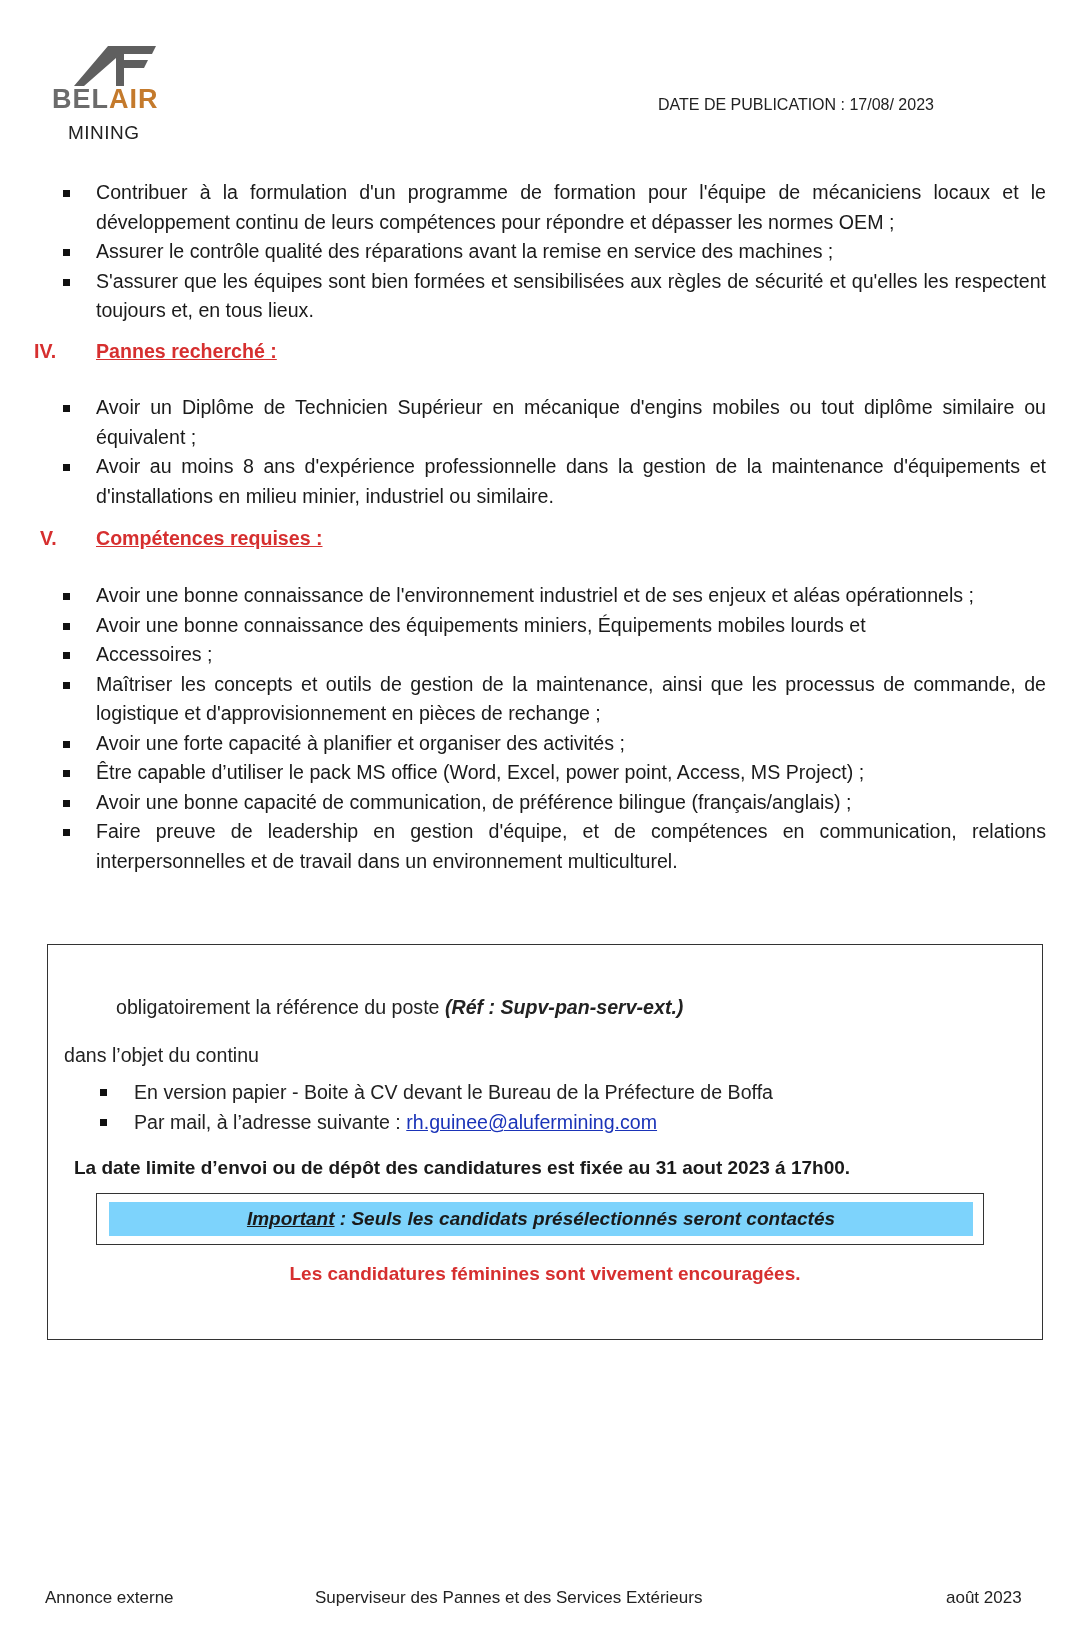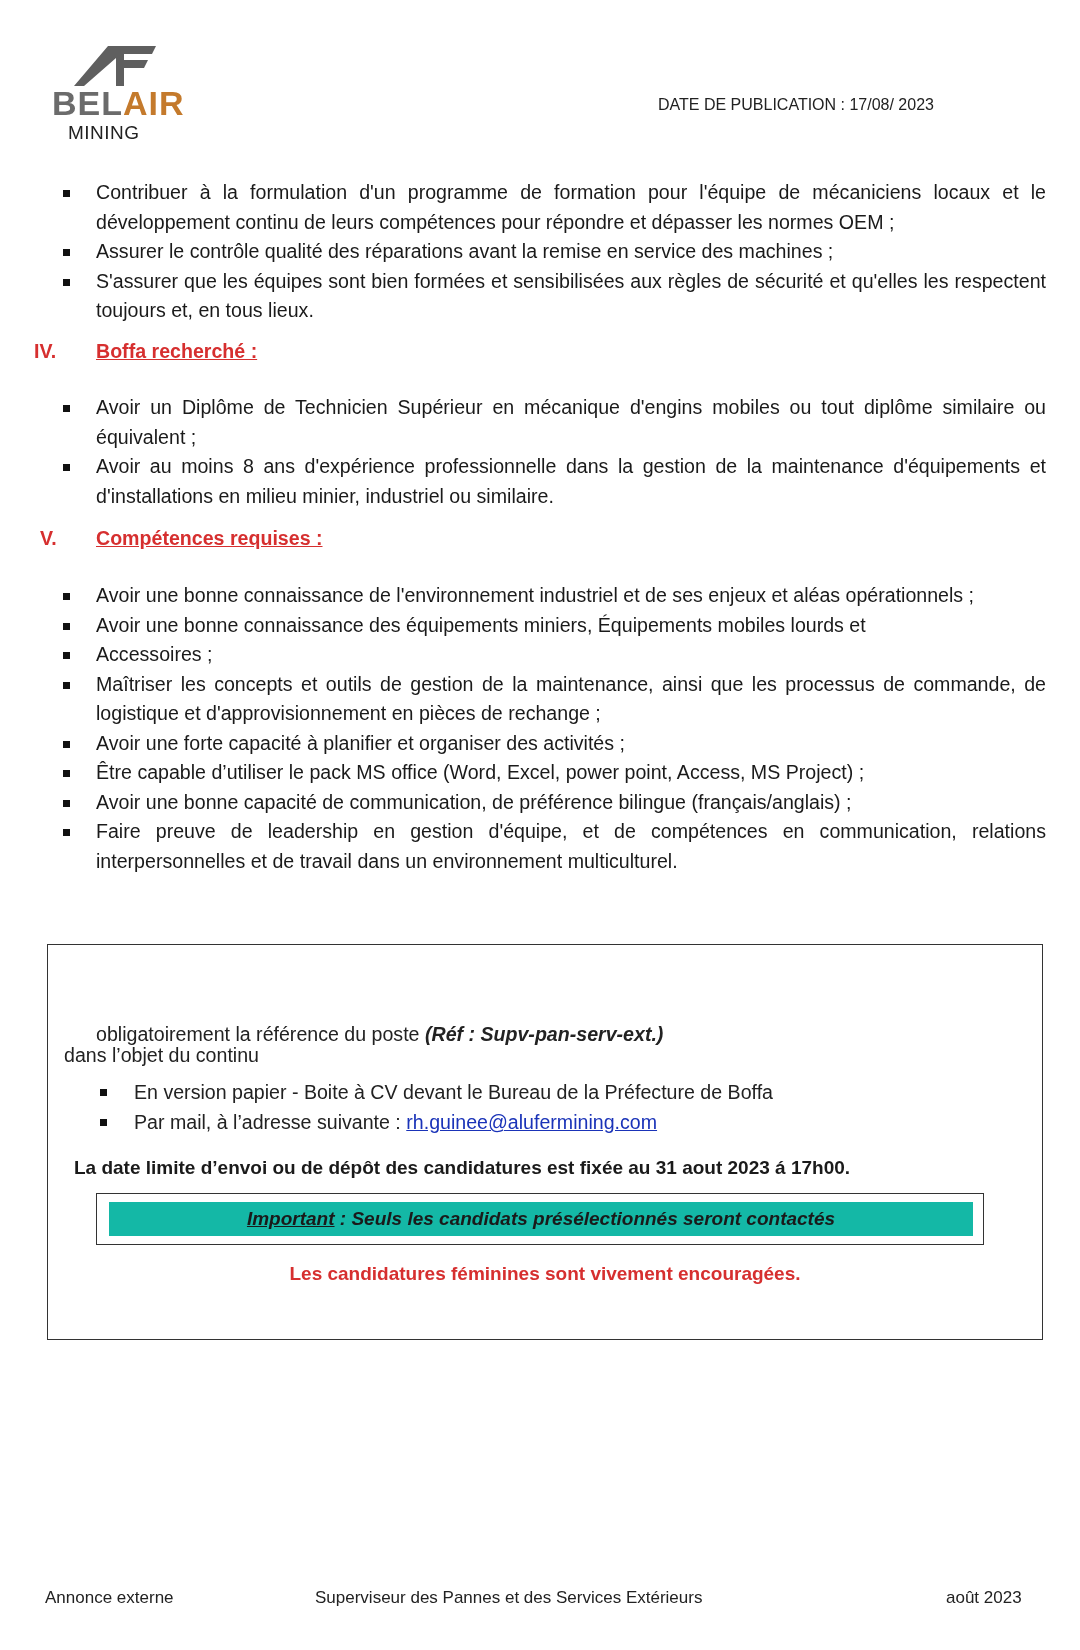--- a/index.html
+++ b/index.html
@@ -1,48 +1,48 @@
 <!DOCTYPE html>
 <html><head>
 <meta charset="utf-8">
 <style>
   * { box-sizing: border-box; margin: 0; padding: 0; }
   html, body { width: 1080px; height: 1650px; background: #ffffff; overflow: hidden; }
   body { position: relative; font-family: "Liberation Sans", "DejaVu Sans", sans-serif; color: #1a1a1a; }
 
   .logo { position: absolute; left: 50px; top: 40px; width: 140px; height: 110px; }
   .logo svg { position: absolute; left: 24px; top: 0; }
-  .logo .bel { position: absolute; left: 2px; top: 44px; font-size: 34px; font-weight: 700; letter-spacing: 1px; color: #6b6b6b; }
+  .logo .bel { position: absolute; left: 2px; top: 44px; font-size: 27px; font-weight: 700; letter-spacing: 1px; color: #6b6b6b; }
   .logo .bel span { color: #c47a2c; }
   .logo .mining { position: absolute; left: 18px; top: 82px; font-size: 19px; color: #222; letter-spacing: 0.5px; }
 
   .pubdate { position: absolute; left: 658px; top: 96px; font-size: 16px; color: #222; }
 
   .doc { position: absolute; left: 0; top: 0; width: 1080px; font-size: 19.6px; line-height: 29.5px; }
 
   ul.bullets { list-style: none; position: absolute; left: 58px; width: 988px; }
   ul.bullets li { position: relative; padding-left: 38px; text-align: justify; }
   ul.bullets li::before { content: ""; position: absolute; left: 5px; top: 12px; width: 7px; height: 7px; background: #111; }
 
   .sec { position: absolute; left: 34px; font-weight: 700; color: #d62f2f; font-size: 19.6px; }
   .sec .num { position: absolute; left: 0; }
   .sec .title { position: absolute; left: 62px; text-decoration: underline; white-space: nowrap; }
 
   .contact { position: absolute; left: 47px; top: 944px; width: 996px; height: 396px; border: 1.5px solid #333; }
   .contact .p1 { position: absolute; left: 16px; top: 8px; font-size: 19.6px; line-height: 36px; color: #222; }
-  .contact .p2 { position: absolute; left: 48px; top: 44px; font-size: 19.6px; line-height: 36px; color: #222; white-space: nowrap; margin-top: 27px; }
+  .contact .p2 { position: absolute; left: 68px; top: 44px; font-size: 19.6px; line-height: 36px; color: #222; white-space: nowrap; }
   .contact .p2 b { font-style: italic; }
   .contact .p3 { position: absolute; left: 16px; top: 92px; font-size: 19.6px; line-height: 36px; color: #222; }
   .contact ul { list-style: none; position: absolute; left: 52px; top: 132px; }
   .contact ul li { position: relative; padding-left: 34px; font-size: 19.6px; line-height: 30px; color: #222; white-space: nowrap; }
   .contact ul li::before { content: ""; position: absolute; left: 0; top: 12px; width: 7px; height: 7px; background: #111; }
   .contact a { color: #1a33b8; text-decoration: underline; }
   .deadline { position: absolute; left: 26px; top: 212px; font-size: 19px; font-weight: 700; color: #1a1a1a; white-space: nowrap; }
   .important-box { position: absolute; left: 48px; top: 248px; width: 888px; height: 52px; border: 1.5px solid #333; }
-  .important-inner { position: absolute; left: 12px; top: 8px; width: 864px; height: 34px; background: #14b8a6; text-align: center; font-size: 19px; line-height: 34px; font-weight: 700; font-style: italic; color: #1a1a1a; }
+  .important-inner { position: absolute; left: 12px; top: 8px; width: 864px; height: 34px; background: #7dd3fc; text-align: center; font-size: 19px; line-height: 34px; font-weight: 700; font-style: italic; color: #1a1a1a; }
   .important-inner u { text-decoration: underline; }
   .encourage { position: absolute; left: 0; top: 318px; width: 100%; text-align: center; font-size: 19px; font-weight: 700; color: #d62f2f; }
 
   .footer { position: absolute; top: 1588px; font-size: 17px; color: #222; white-space: nowrap; }
 </style>
 </head>
 <body>
 
 <div class="logo">
   <svg width="84" height="46" viewBox="0 0 84 46">
@@ -56,21 +56,21 @@
 <div class="doc">
 
   <ul class="bullets" style="top:178px;">
     <li>Contribuer à la formulation d'un programme de formation pour l'équipe de mécaniciens locaux et le développement continu de leurs compétences pour répondre et dépasser les normes OEM ;</li>
     <li>Assurer le contrôle qualité des réparations avant la remise en service des machines ;</li>
     <li>S'assurer que les équipes sont bien formées et sensibilisées aux règles de sécurité et qu'elles les respectent toujours et, en tous lieux.</li>
   </ul>
 
   <div class="sec" style="top:337px;">
     <span class="num">IV.</span>
-    <span class="title">Boffa recherché :</span>
+    <span class="title">Pannes recherché :</span>
   </div>
   <ul class="bullets" style="top:393px;">
     <li>Avoir un Diplôme de Technicien Supérieur en mécanique d'engins mobiles ou tout diplôme similaire ou équivalent ;</li>
     <li>Avoir au moins 8 ans d'expérience professionnelle dans la gestion de la maintenance d'équipements et d'installations en milieu minier, industriel ou similaire.</li>
   </ul>
 
   <div class="sec" style="top:524px;">
     <span class="num" style="left:6px;">V.</span>
     <span class="title">Compétences requises :</span>
   </div>

